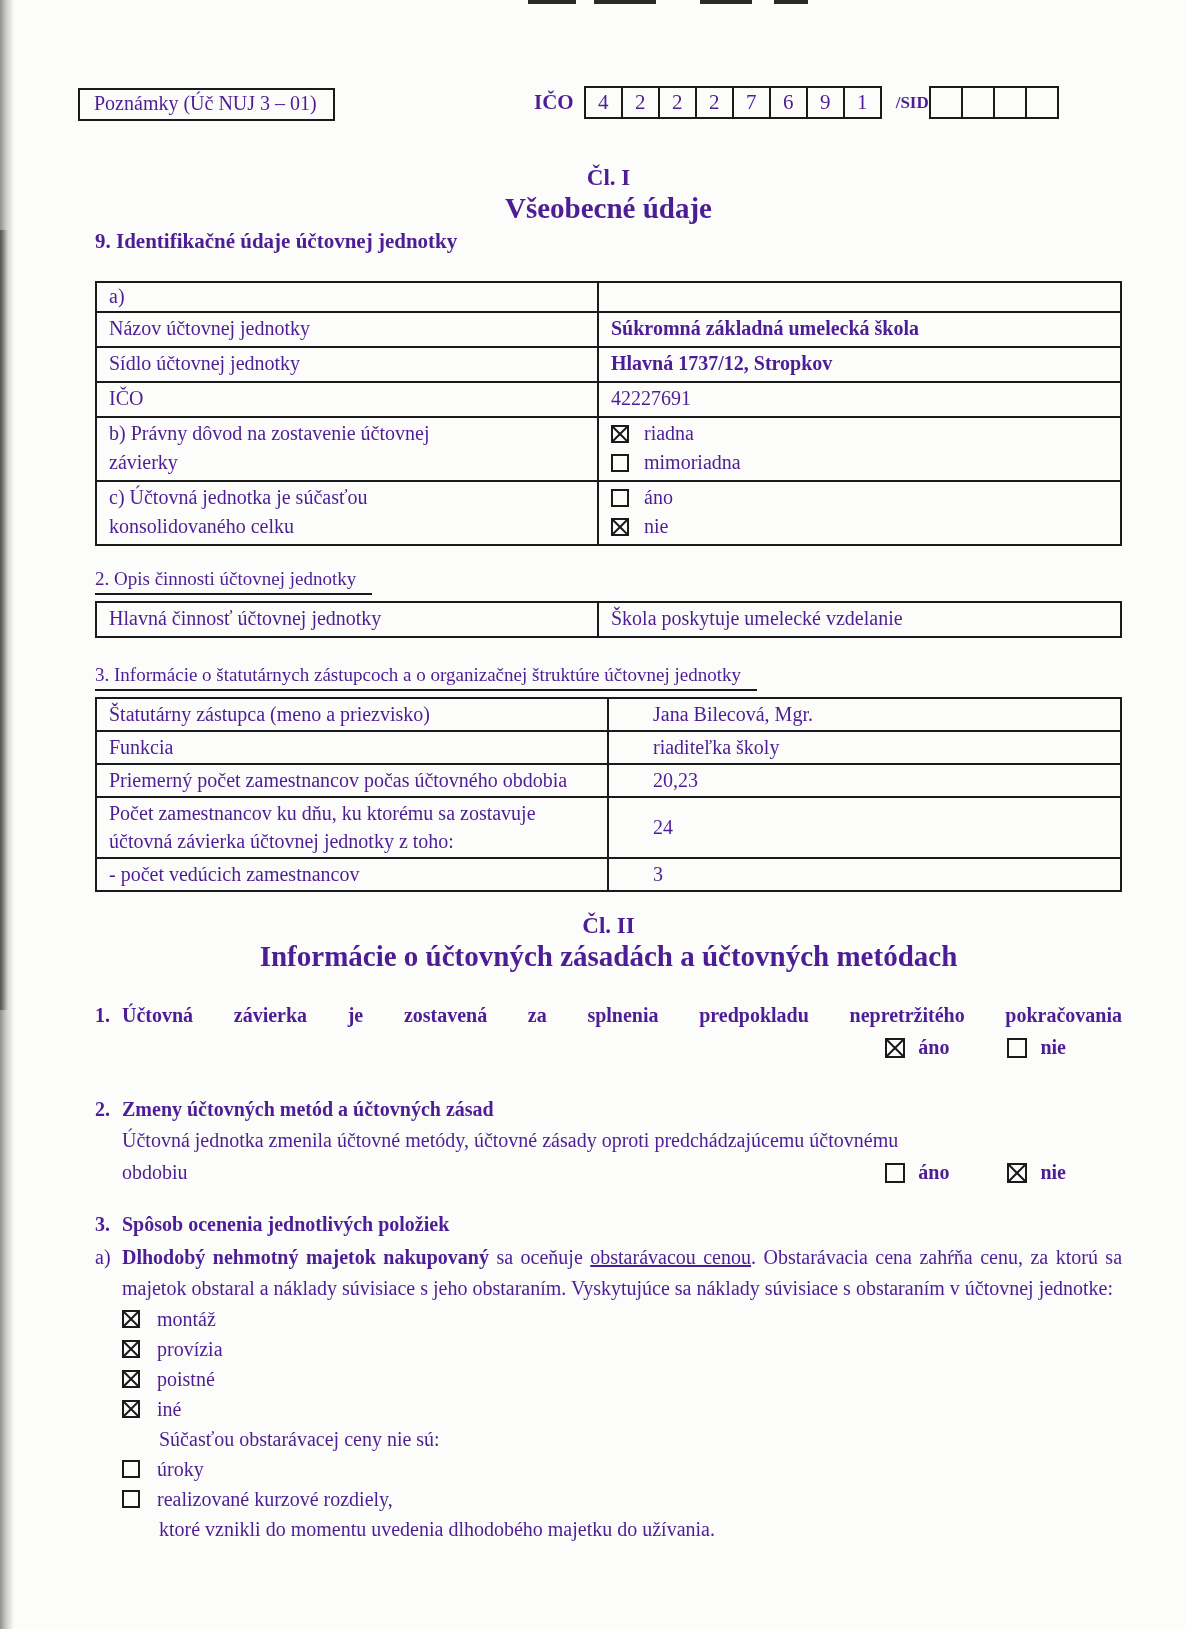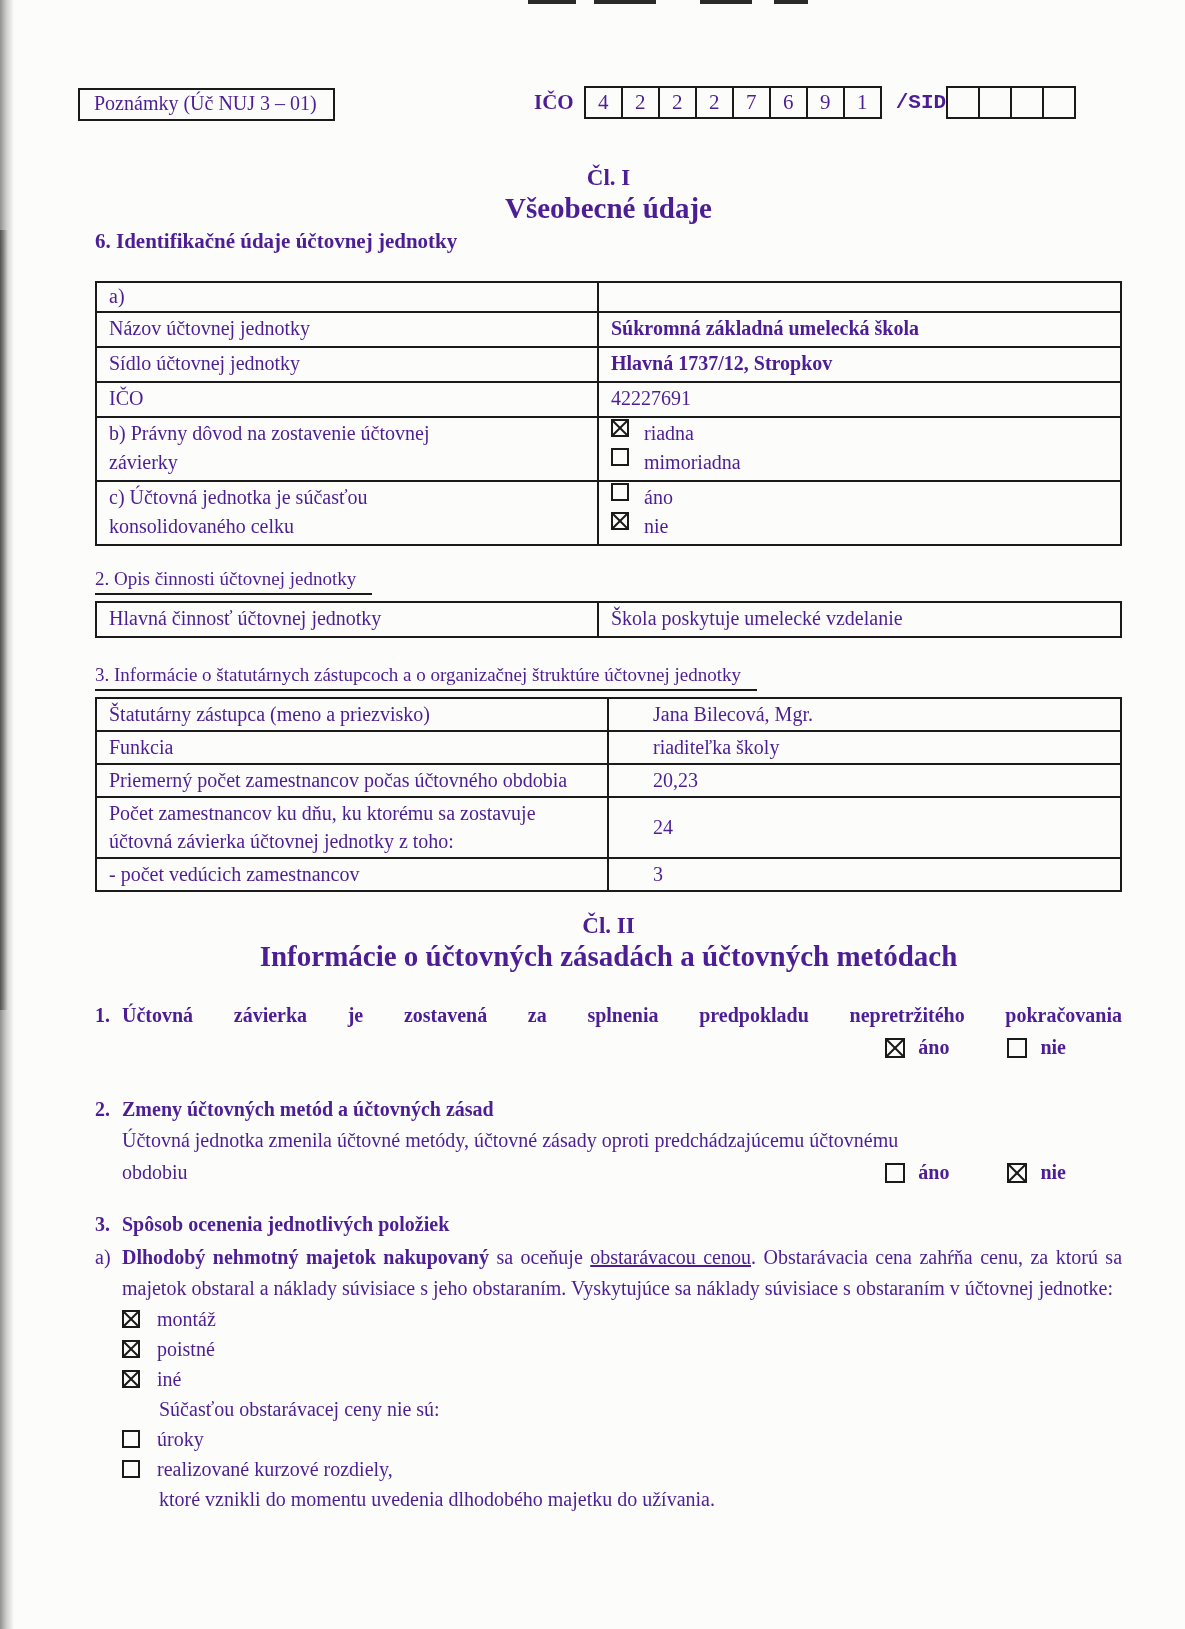--- a/index.html
+++ b/index.html
@@ -22,37 +22,37 @@
 
   
   .form-code-box{position:absolute;left:78px;top:88px;border:2px solid #1a1a1a;
     padding:2px 16px 4px 14px;font-size:20px;}
   .ico-row{position:absolute;left:534px;top:86px;display:flex;align-items:center;}
   .ico-label{font-weight:bold;font-size:21px;margin-right:10px;}
   .cells{display:flex;}
   .cell{width:39px;height:33px;border:2px solid #1a1a1a;margin-left:-2px;
     display:flex;align-items:center;justify-content:center;font-size:21px;box-sizing:border-box;}
   .cells .cell:first-child{margin-left:0;}
-  .sid-label{font-weight:bold;font-size:21px;margin:0 0 0 14px;font-family:Liberation Mono, monospace;}
+  .sid-label{font-weight:bold;font-size:17px;margin:0 0 0 14px;}
   .sid-cell{width:34px;}
 
   
   .content{position:absolute;left:95px;top:150px;width:1027px;}
 
   .art-title{margin-top:14px;font-size:23px;font-weight:bold;text-align:center;line-height:28px;}
   .art-sub{margin-top:2px;font-size:29px;font-weight:bold;text-align:center;line-height:28px;}
   .sec1-heading{margin-top:6px;font-weight:bold;font-size:21px;line-height:27px;}
 
   table{border-collapse:collapse;width:100%;table-layout:fixed;}
   td{border:2px solid #1a1a1a;padding:1px 10px 3px 12px;font-size:20px;vertical-align:top;line-height:29px;}
   .t1{margin-top:26px;}
   .t1 .lbl{width:478px;}
   .row-a td{height:24px;line-height:24px;}
   .b{font-weight:bold;}
-  .opt-line{display:flex;gap:15px;height:29px;}
+  .opt-line{display:flex;align-items:center;gap:15px;height:29px;}
 
   .cb{width:18px;height:18px;border:2px solid #1a1a1a;position:relative;display:inline-block;
     box-sizing:border-box;flex:none;background:#fcfcfa;}
   .cb.checked::before,.cb.checked::after{content:"";position:absolute;top:calc(50% - 1px);
     left:-4px;width:22px;height:2px;background:#1a1a1a;}
   .cb.checked::before{transform:rotate(45deg);}
   .cb.checked::after{transform:rotate(-45deg);}
   .cb-lg{width:20px;height:20px;}
   .cb-lg.checked::before,.cb-lg.checked::after{left:-4px;width:24px;}
 
@@ -117,21 +117,21 @@
       <span class="cell sid-cell"></span>
       <span class="cell sid-cell"></span>
       <span class="cell sid-cell"></span>
     </div>
   </div>
 
   <div class="content">
 
     <div class="art-title">Čl. I</div>
     <div class="art-sub">Všeobecné údaje</div>
-    <div class="sec1-heading">6. Identifikačné údaje účtovnej jednotky</div>
+    <div class="sec1-heading">9. Identifikačné údaje účtovnej jednotky</div>
 
     <table class="t1">
       <tbody>
           <tr class="row-a">
         <td class="lbl">a)</td>
         <td class="val"></td>
       </tr>
       <tr>
         <td class="lbl">Názov účtovnej jednotky</td>
         <td class="val b">Súkromná základná umelecká škola</td>
@@ -267,20 +267,24 @@
         <span class="b">Dlhodobý nehmotný majetok nakupovaný</span><span> sa oceňuje </span><span class="ul">obstarávacou cenou</span><span>. Obstarávacia cena zahŕňa cenu, za ktorú sa majetok obstaral a náklady súvisiace s jeho obstaraním. Vyskytujúce sa náklady súvisiace s obstaraním v účtovnej jednotke:</span>
       </div>
     </div>
 
     <div class="check-item">
       <span class="cb checked"></span>
       <span>montáž</span>
     </div>
     <div class="check-item">
       <span class="cb checked"></span>
+      <span>provízia</span>
+    </div>
+    <div class="check-item">
+      <span class="cb checked"></span>
       <span>poistné</span>
     </div>
     <div class="check-item">
       <span class="cb checked"></span>
       <span>iné</span>
     </div>
 
     <div class="indent-line">Súčasťou obstarávacej ceny nie sú:</div>
 
     <div class="check-item">

